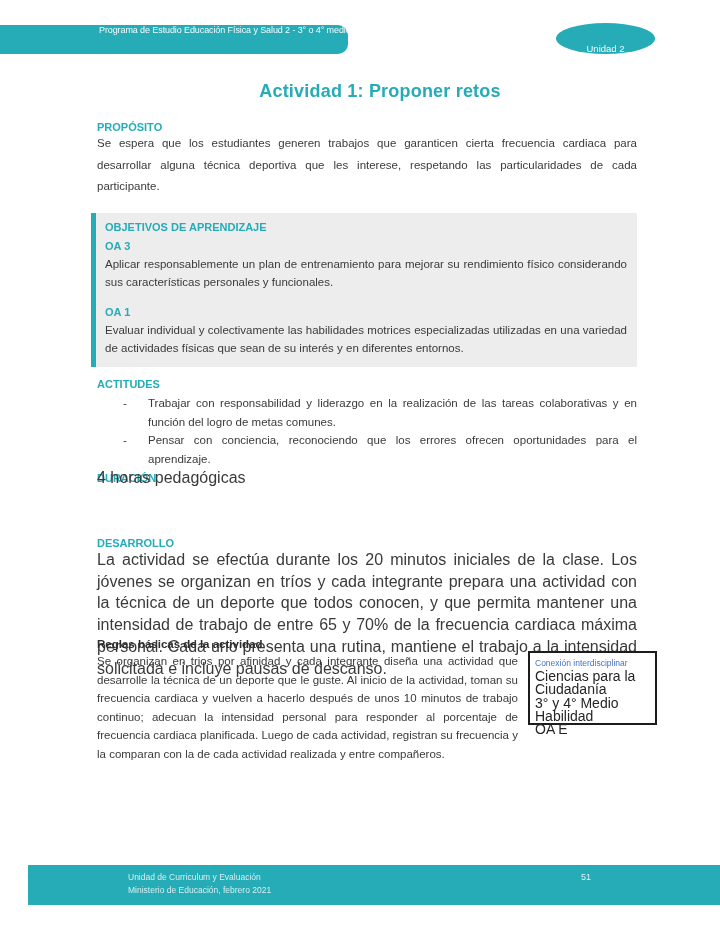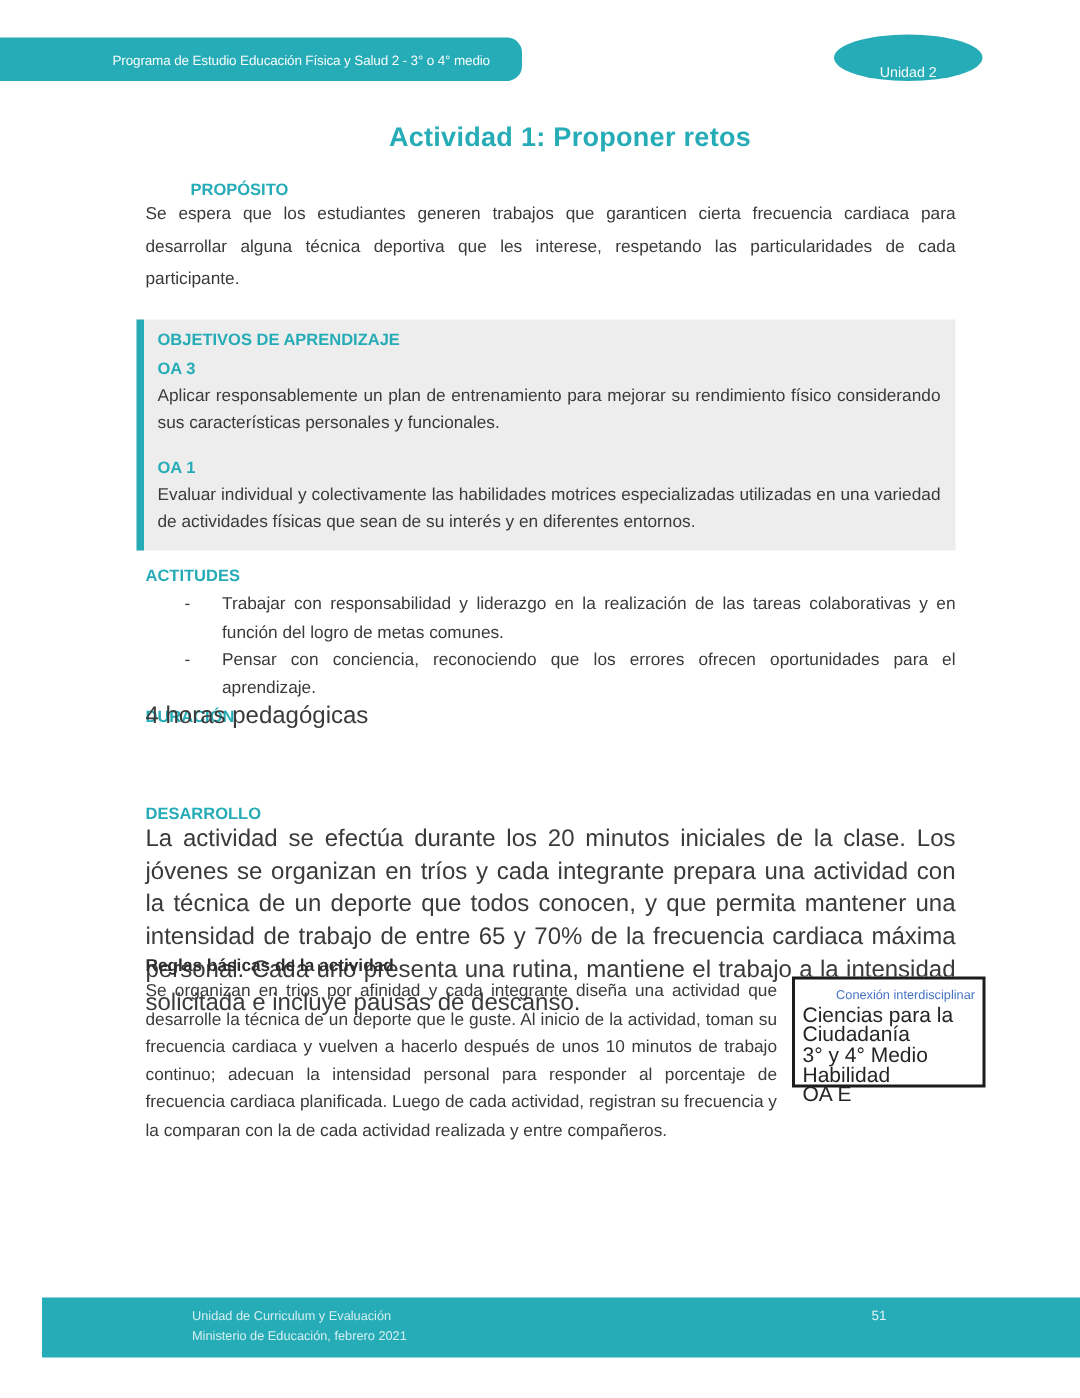--- a/index.html
+++ b/index.html
@@ -4,39 +4,39 @@
 <style>
   html,body{margin:0;padding:0;background:#ffffff;}
   .page{
     position:relative;width:720px;height:932px;background:#ffffff;overflow:hidden;
     font-family:"Liberation Sans", sans-serif;color:#3a3a3a;
   }
   
   .badge-program{
     position:absolute;top:25px;left:0;width:348px;height:29px;box-sizing:border-box;
     background:#26acb7;border-radius:0 10px 10px 0;
-    display:flex;align-items:center;padding-left:75px;
+    display:flex;align-items:flex-start;padding-left:99px;
     color:rgba(255,255,255,.95);font-size:9px;letter-spacing:-.1px;white-space:nowrap;
   }
   .badge-unit{
     position:absolute;top:23px;left:556px;width:99px;height:31px;
     background:#26acb7;border-radius:50%;
     display:flex;align-items:flex-end;justify-content:center;
     color:rgba(255,255,255,.95);font-size:9.5px;
   }
   
   .doc-title{
     position:absolute;top:81px;left:0;width:720px;text-align:center;
     color:#26acb7;font-size:18px;font-weight:bold;letter-spacing:.2px;margin-left:20px;
   }
   
   .h-teal{position:absolute;left:97px;color:#26acb7;font-size:11px;font-weight:bold;line-height:16px;}
   .para{position:absolute;left:97px;width:540px;font-size:11.5px;line-height:21.5px;text-align:justify;}
   
-  .proposito-h{top:119px;margin-left:30px;}
+  .proposito-h{top:119px;}
   .proposito-p{top:133px;}
   
   .obj-box{
     position:absolute;top:213px;left:91px;width:546px;box-sizing:border-box;
     background:#ededed;border-left:5px solid #26acb7;
     padding:6px 10px 10px 9px;
   }
   .obj-heading{color:#26acb7;font-size:11px;font-weight:bold;line-height:17px;}
   .oa-code{color:#26acb7;font-size:11px;font-weight:bold;line-height:18px;margin-top:1px;}
   .oa-text{font-size:11.5px;line-height:18px;text-align:justify;}
@@ -58,21 +58,21 @@
   .desarrollo-h{top:535px;}
   .desarrollo-p{top:549px;font-size:16px;line-height:21.7px;}
   
   .reglas-h{position:absolute;top:636px;left:97px;font-size:11.5px;font-weight:bold;color:#2d2d2d;line-height:16px;}
   .reglas-p{position:absolute;top:652px;left:97px;width:421px;font-size:11.5px;line-height:18.5px;text-align:justify;}
   
   .conexion-box{
     position:absolute;top:651px;left:528px;width:129px;height:74px;box-sizing:border-box;
     border:2px solid #1c1c1c;background:#ffffff;padding:4px 5px;
   }
-  .conexion-title{color:#4472c4;font-size:8.5px;line-height:13.2px;text-align:right;}
+  .conexion-title{color:#4472c4;font-size:8.5px;line-height:13.2px;}
   .conexion-line{color:#252525;font-size:14px;line-height:13.2px;}
   
   .footer-bar{
     position:absolute;top:865px;left:16px;width:714px;height:40px;
     background:#26acb7;border-radius:0 5px 5px 0;margin-left:12px;
   }
   .footer-left{
     position:absolute;top:6px;left:100px;
     color:rgba(255,255,255,.8);font-size:8.5px;line-height:13px;
   }

